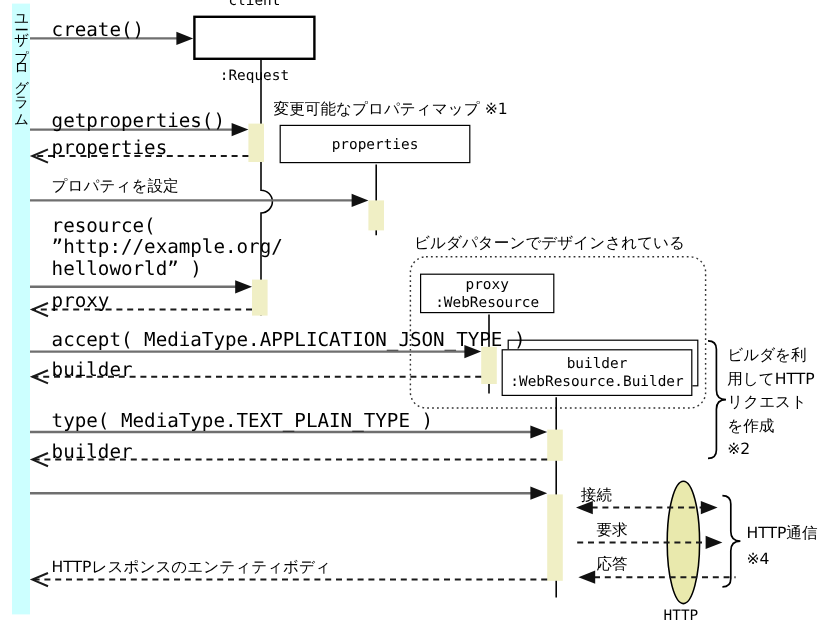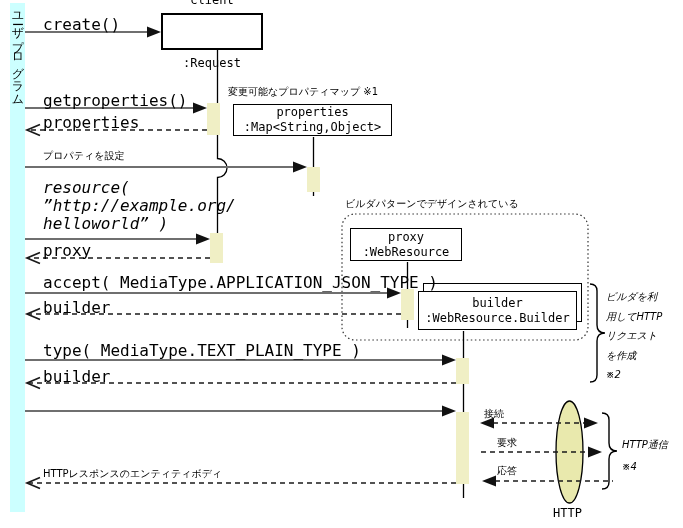--- a/index.html
+++ b/index.html
@@ -19,22 +19,22 @@
   }
   .obj{
     position:absolute;background:#fff;border:1.5px solid #000;
     display:flex;flex-direction:column;align-items:center;justify-content:center;
     font-size:12px;line-height:15px;white-space:nowrap;z-index:3;
   }
   .obj.back{z-index:2;}
   .lbl{
     position:absolute;font-size:16px;line-height:16px;white-space:pre;z-index:4;
   }
-  .jp{font-size:10px;font-family:"DejaVu Sans","Liberation Sans",sans-serif;}
-  .multiline{white-space:pre-line;font-style:italic;}
+  .jp{font-size:13px;font-family:"DejaVu Sans","Liberation Sans",sans-serif;}
+  .multiline{white-space:pre-line;}
   .note-right{width:80px;line-height:19.5px;}
 </style>
 </head>
 <body>
 
 <div class="stage">
 
   <svg class="layer" width="683" height="528" viewBox="0 0 683 528">
 
     <rect x="342" y="214" width="246" height="126" rx="13" ry="13" fill="none" stroke="#333" stroke-width="1.2" stroke-dasharray="1.5,2.6"></rect>
@@ -126,21 +126,20 @@
   <div class="user-bar">
     <span>ユーザプログラム</span>
   </div>
 
   <div class="obj" style="left:161px;top:13px;width:98px;height:33px;border-width:2px;gap:48px;">
     <span>client</span>
     <span>:Request</span>
   </div>
   <div class="obj" style="left:233px;top:104px;width:157px;height:30px;">
     <span>properties</span>
-    <span>:Map&lt;String,Object&gt;</span>
   </div>
   <div class="obj" style="left:350px;top:228px;width:110px;height:31px;">
     <span>proxy</span>
     <span>:WebResource</span>
   </div>
   <div class="obj back" style="left:423px;top:283px;width:157px;height:37px;"></div>
   <div class="obj" style="left:418px;top:291px;width:157px;height:37px;">
     <span>builder</span>
     <span>:WebResource.Builder</span>
   </div>

